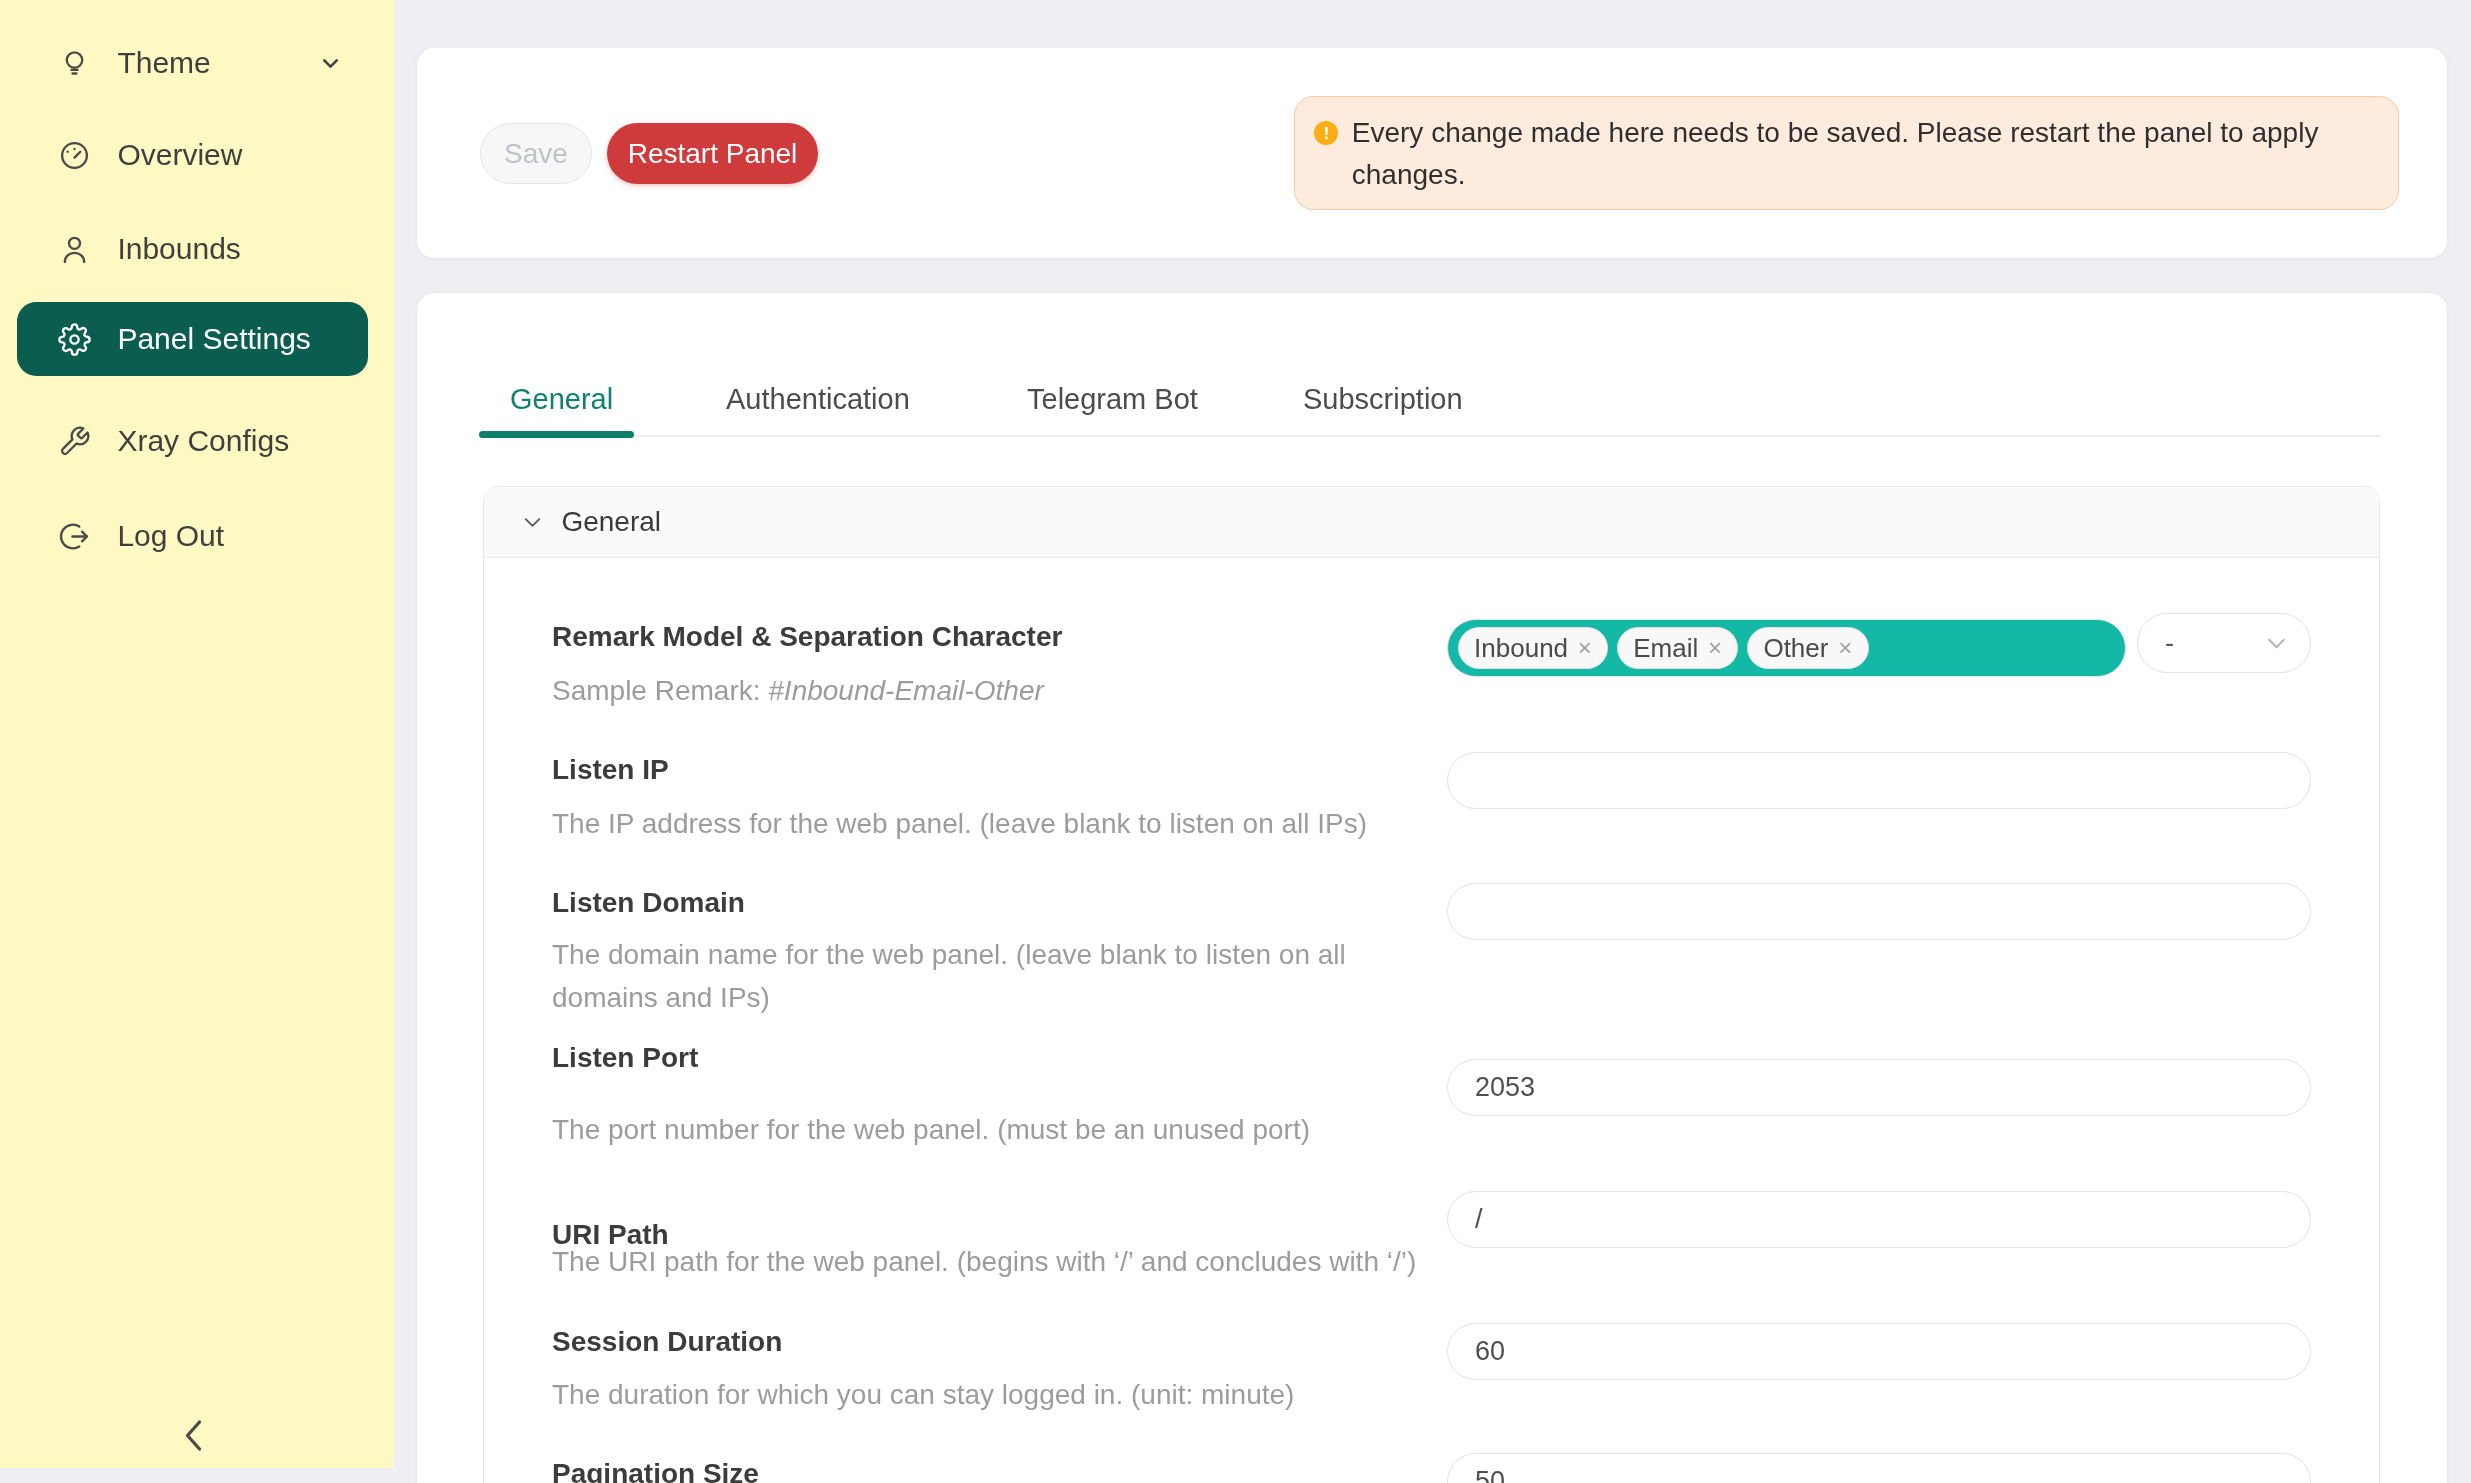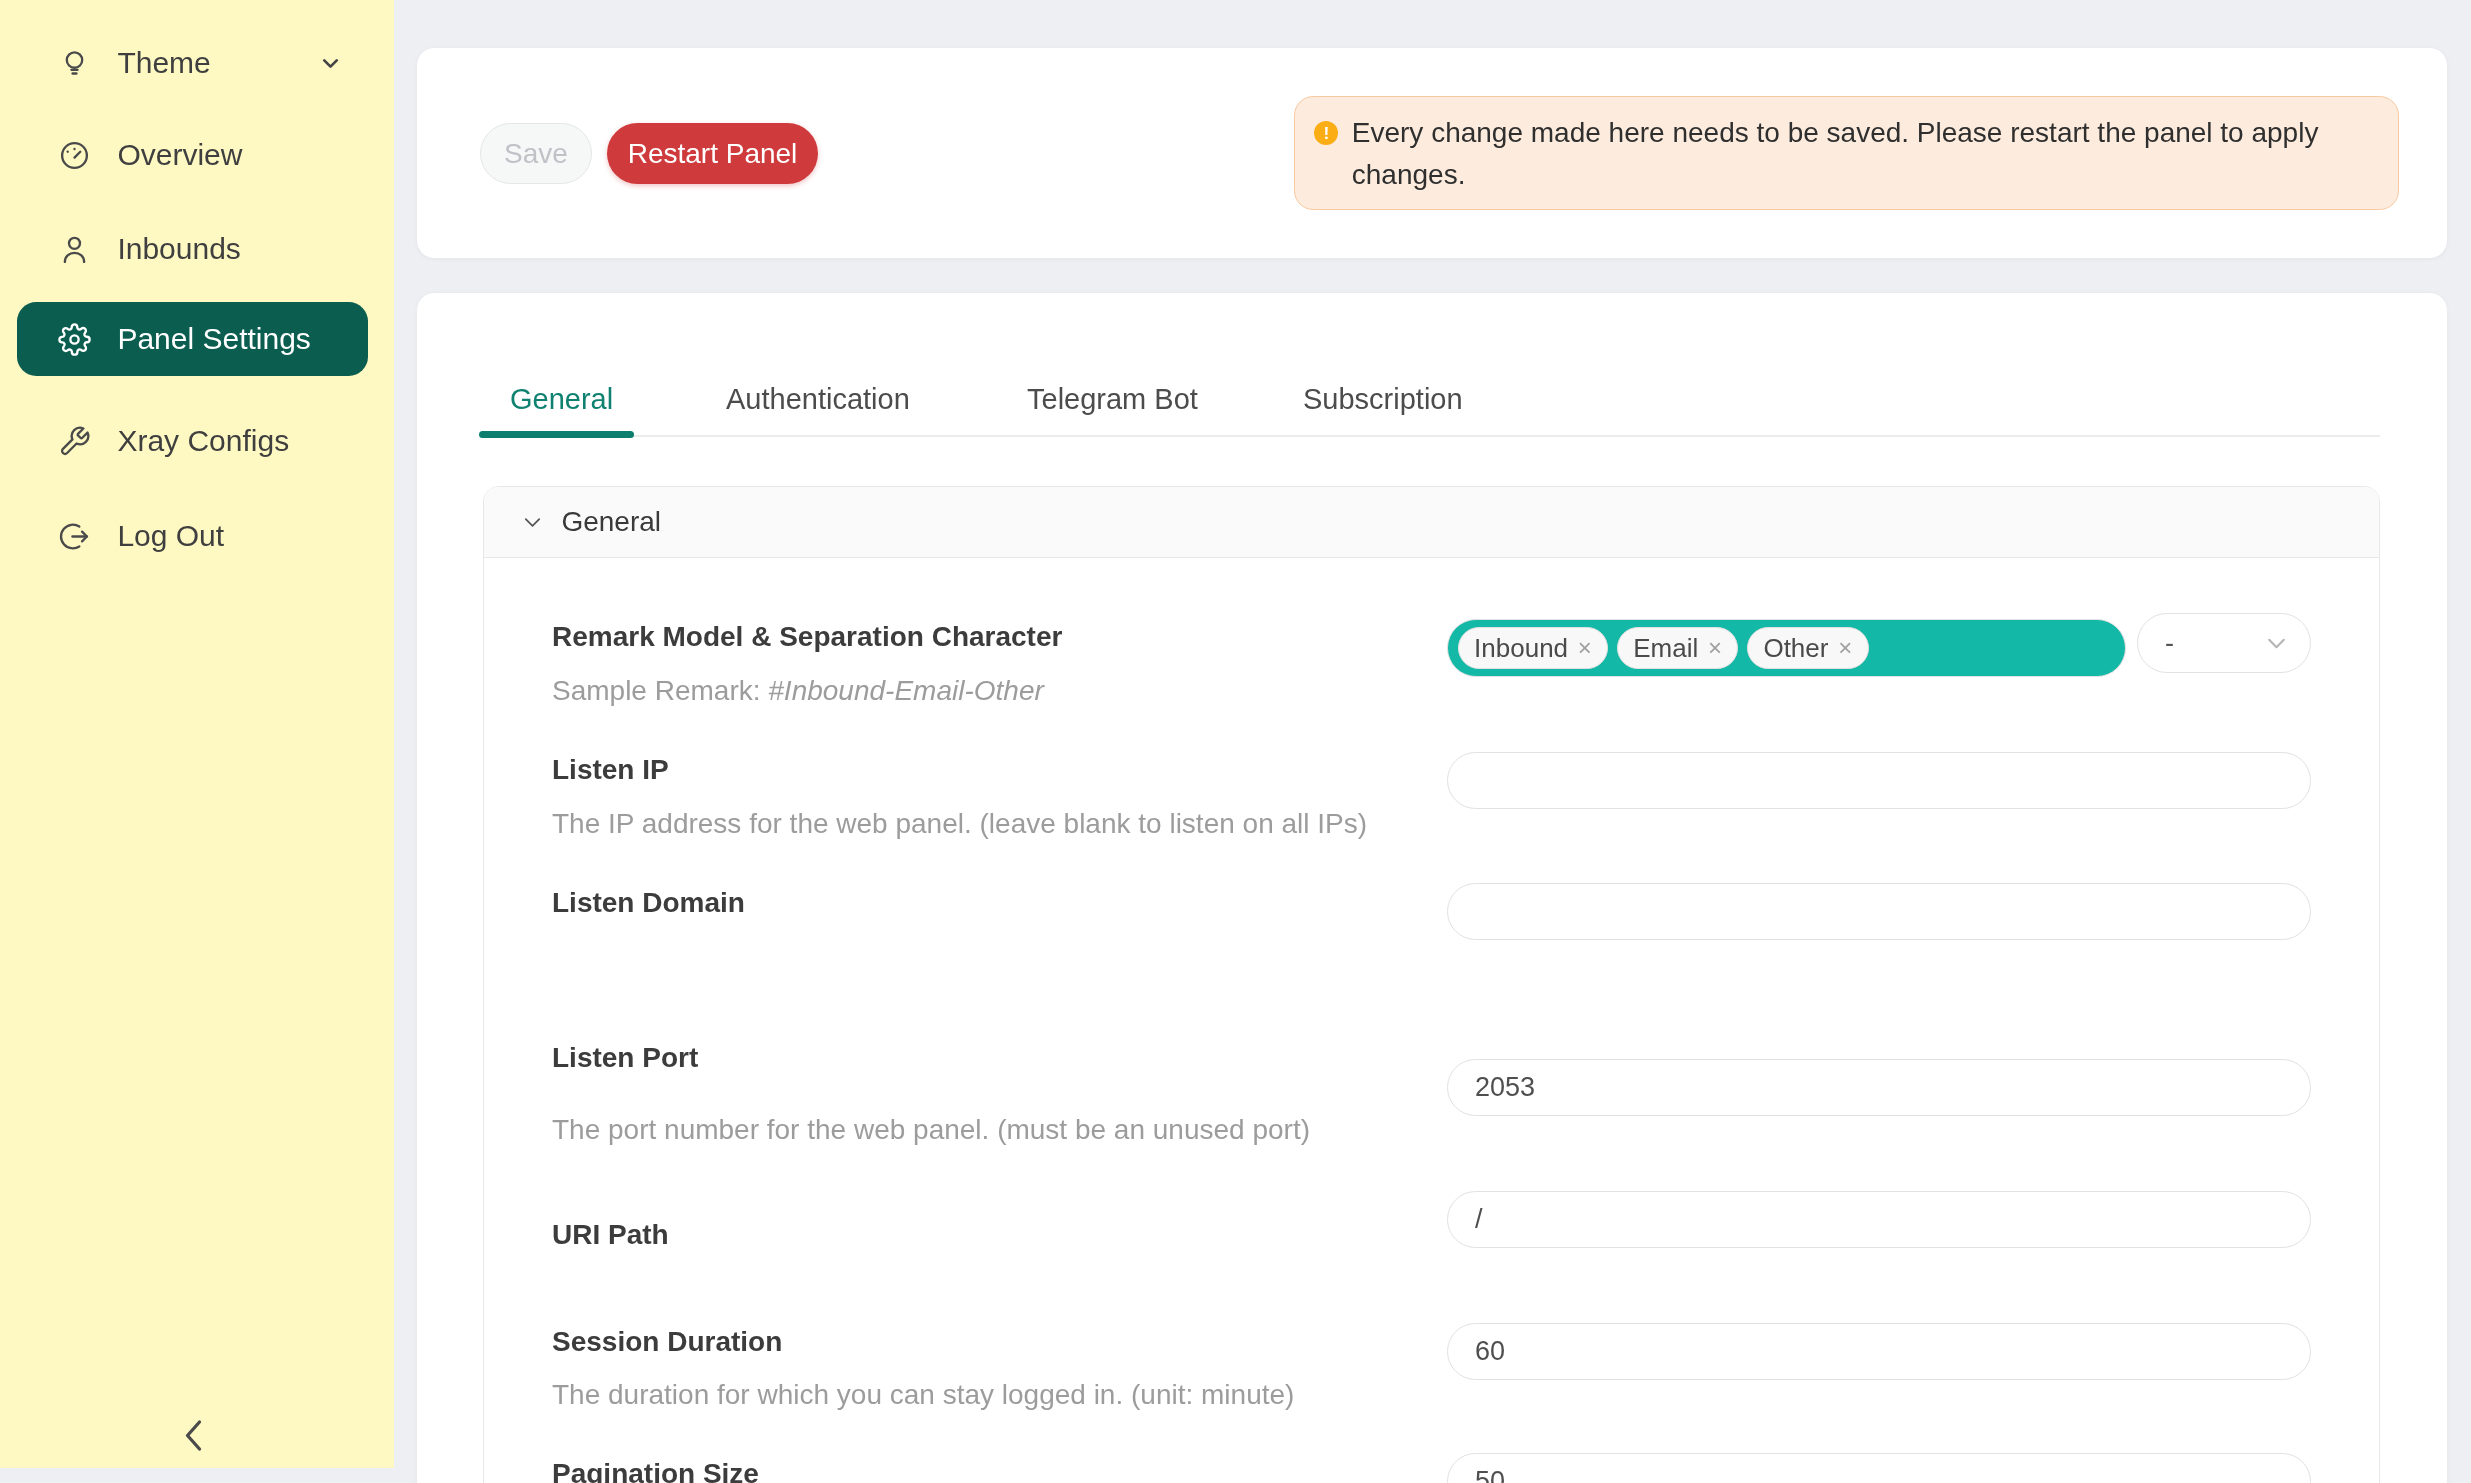--- a/index.html
+++ b/index.html
@@ -299,27 +299,29 @@
           <polyline points="5 8.5 12 15.5 19 8.5"></polyline>
         </svg>
       </span>
     </div>
 
     <div class="flabel r2-label">Listen IP</div>
     <div class="fdesc r2-desc">The IP address for the web panel. (leave blank to listen on all IPs)</div>
     <input class="finput r2-input" value="" style="">
 
     <div class="flabel r3-label">Listen Domain</div>
+    <div class="fdesc fdesc-narrow r3-desc">The domain name for the web panel. (leave blank to listen on all domains and IPs)</div>
     <input class="finput r3-input" value="" style="">
 
     <div class="flabel r4-label">Listen Port</div>
     <div class="fdesc r4-desc">The port number for the web panel. (must be an unused port)</div>
     <input class="finput r4-input" value="2053" style="">
 
     <div class="flabel r5-label">URI Path</div>
+    <div class="fdesc r5-desc">The URI path for the web panel. (begins with ‘/’ and concludes with ‘/’)</div>
     <input class="finput r5-input" value="/" style="">
 
     <div class="flabel r6-label">Session Duration</div>
     <div class="fdesc r6-desc">The duration for which you can stay logged in. (unit: minute)</div>
     <input class="finput r6-input" value="60" style="">
 
     <div class="flabel r7-label">Pagination Size</div>
     <input class="finput r7-input" value="50" style="">
 
   </div>

